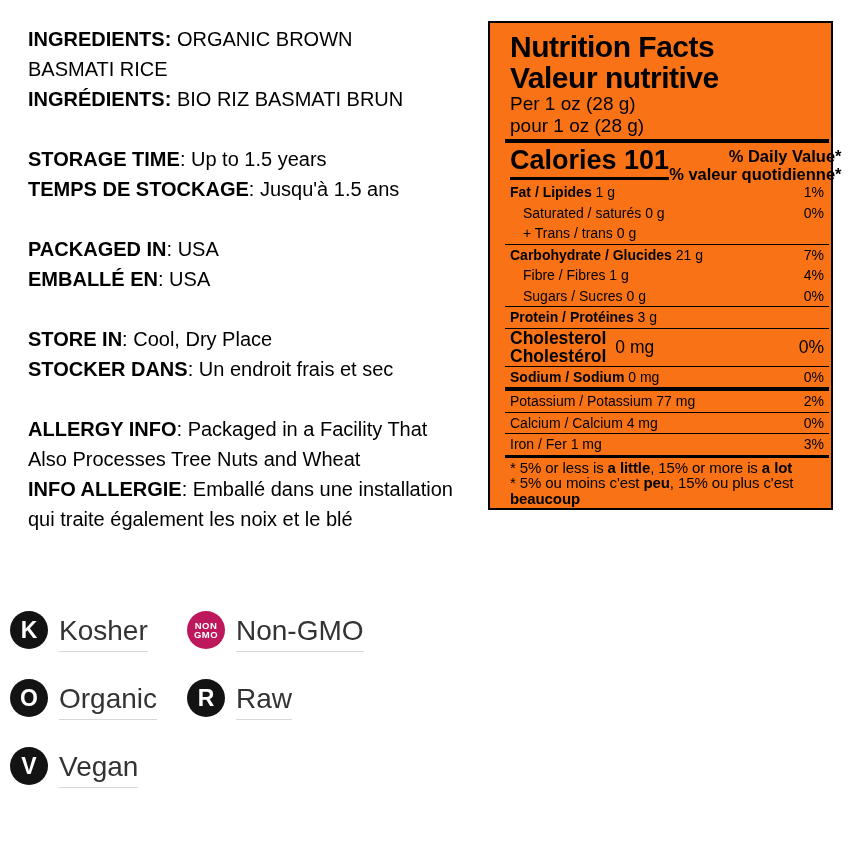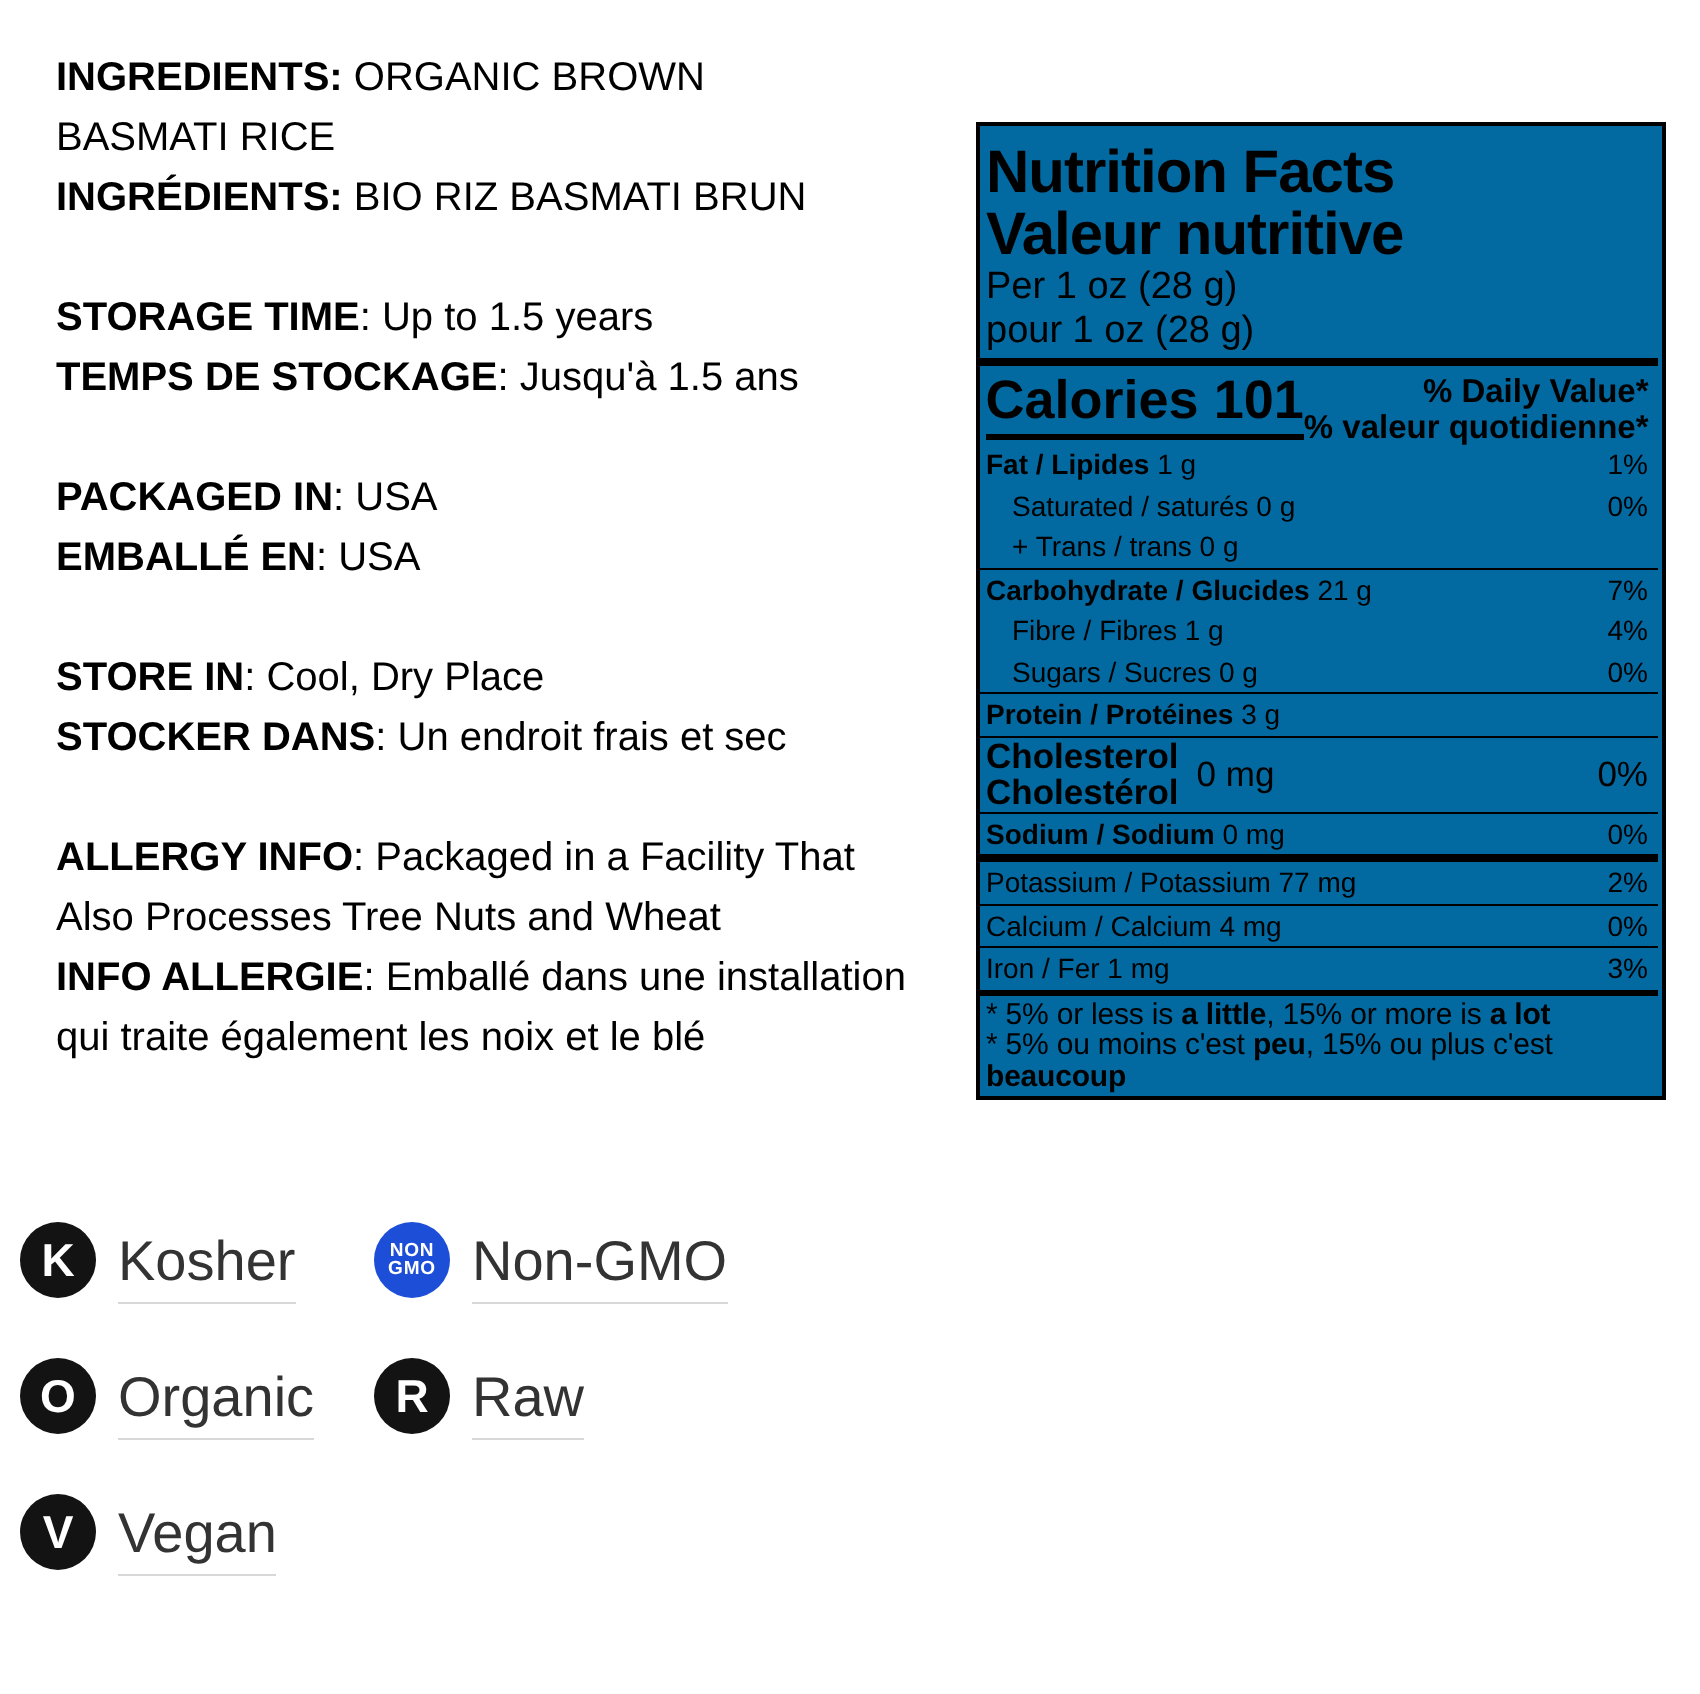--- a/index.html
+++ b/index.html
@@ -13,31 +13,31 @@
     position: absolute; left: 28px; top: 24px; width: 480px;
     font-size: 20px; line-height: 30px; color: #000;
   }
   .paragraph { margin-bottom: 30px; }
   .text-line { white-space: nowrap; }
   .seg-b { font-weight: bold; }
 
   
   #nutrition-panel {
     position: absolute; left: 488px; top: 21px; width: 345px; height: 489px;
-    border: 2px solid #000; background: #0369a1; padding: 8px 7px 0 3px; margin-top: 40px;
+    border: 2px solid #000; background: #f97316; padding: 8px 7px 0 20px;
   }
   .nf-title { font-weight: bold; font-size: 30px; line-height: 31px; letter-spacing: -0.5px; white-space: nowrap; }
   .nf-serving { font-size: 19px; line-height: 22px; white-space: nowrap; }
   .sep { margin: 0 -5px; background: #000; }
   .sep.thin   { height: 1px; }
   .sep.thick4 { height: 4px; }
   .sep.thick3 { height: 3px; }
   #top-bar { margin-top: 2px; }
 
-  .calories-row { display: flex; justify-content: center; align-items: flex-start; padding-top: 2px; height: 39px; }
+  .calories-row { display: flex; justify-content: space-between; align-items: flex-start; padding-top: 2px; height: 39px; }
   .cal-text { font-weight: bold; font-size: 27px; line-height: 30px; border-bottom: 3px solid #000; padding-bottom: 2px; white-space: nowrap; }
   .dv-head { text-align: right; font-weight: bold; font-size: 16.5px; line-height: 18px; padding-top: 2px; white-space: nowrap; }
 
   .nf-row { display: flex; justify-content: space-between; font-size: 14px; line-height: 20.5px; white-space: nowrap; }
   .nf-row .row-name { flex: 1 1 auto; overflow: hidden; }
   .nf-row .row-dv { flex: 0 0 auto; text-align: right; }
   .indent-1 { padding-left: 13px; }
 
   .nf-row-2line { display: flex; justify-content: center; align-items: center; white-space: nowrap; }
   .nf-row-2line .name-block { font-weight: bold; font-size: 17.5px; line-height: 18.5px; }
@@ -180,21 +180,21 @@
   </div>
 
   <div id="badges">
       <div class="badge-item">
         <div class="badge-circle" style="background: rgb(19, 19, 19); color: rgb(255, 255, 255);">
           <div class="badge-letter">K</div>
         </div>
         <span class="badge-label" style="color: rgb(51, 51, 51); border-bottom: 1px solid rgb(216, 216, 216);">Kosher</span>
       </div>
       <div class="badge-item">
-        <div class="badge-circle" style="background: #1d4ed8; color: rgb(255, 255, 255);">
+        <div class="badge-circle" style="background: #be185d; color: rgb(255, 255, 255);">
           <div class="badge-small-line">NON</div>
           <div class="badge-small-line">GMO</div>
         </div>
         <span class="badge-label" style="color: rgb(51, 51, 51); border-bottom: 1px solid rgb(216, 216, 216);">Non-GMO</span>
       </div>
       <div class="badge-item">
         <div class="badge-circle" style="background: rgb(19, 19, 19); color: rgb(255, 255, 255);">
           <div class="badge-letter">O</div>
         </div>
         <span class="badge-label" style="color: rgb(51, 51, 51); border-bottom: 1px solid rgb(216, 216, 216);">Organic</span>

